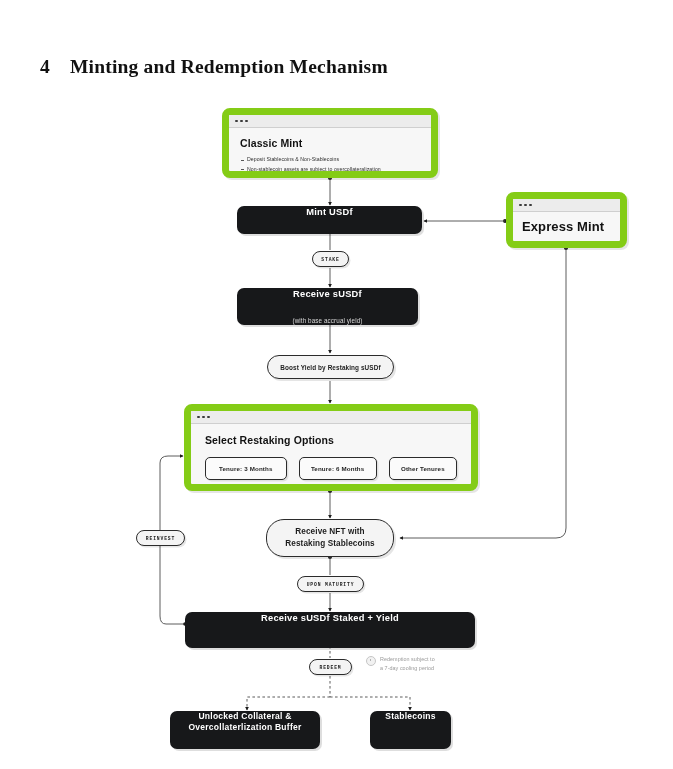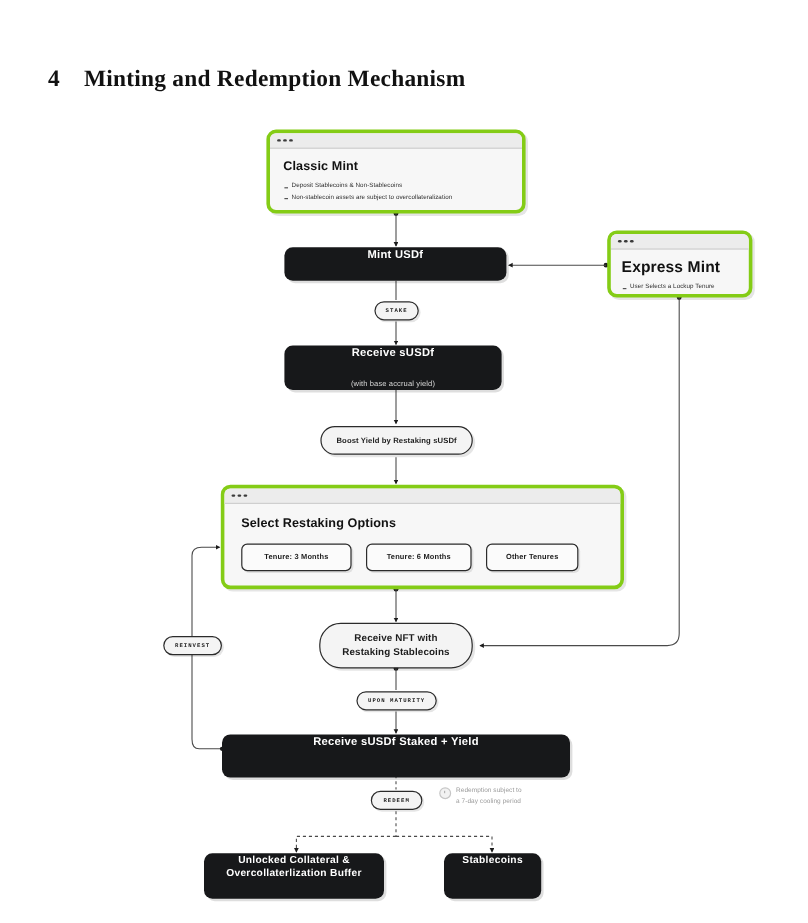--- a/index.html
+++ b/index.html
@@ -16,21 +16,21 @@
     letter-spacing:.2px;white-space:nowrap;margin-top:48px;
   }
   .paper-heading .num{margin-right:20px;}
 
   #canvas{position:absolute;left:0;top:0;width:673px;height:769px;}
   #svg-layer{position:absolute;left:0;top:0;width:673px;height:769px;}
 
   
   .win{
     position:absolute;background:#f7f7f7;
-    border:3px solid #84cc16;border-radius:8px;
+    border:7px solid #84cc16;border-radius:8px;
     box-shadow:2px 2px 0 rgba(0,0,0,.10);
     box-sizing:border-box;overflow:hidden;
   }
   .win-bar{
     height:12px;background:#ececec;border-bottom:1px solid #cfcfcf;
     display:flex;align-items:center;padding-left:6px;gap:2.5px;
   }
   .dot{width:2.6px;height:2.6px;border-radius:50%;background:#3b3b3b;display:block;}
   .win-body{padding:9px 11px 10px 11px;}
   .win-title{
@@ -196,21 +196,21 @@
 
   <div class="node-dark" style="left:237px;top:288px;width:181px;height:37px;gap:15px;">
     <span class="t1">Receive sUSDf</span>
     <span class="t2">(with base accrual yield)</span>
   </div>
 
   <div class="node-light" style="left:267px;top:355px;width:127px;height:24px;">
     <span class="t1">Boost Yield by Restaking sUSDf</span>
   </div>
 
-  <div class="win" style="left:184px;top:404px;width:336px;height:87px;">
+  <div class="win" style="left:184px;top:404px;width:294px;height:87px;">
     <div class="win-bar">
       <span class="dot"></span>
       <span class="dot"></span>
       <span class="dot"></span>
     </div>
     <div class="win-body" style="padding:10px 14px;">
       <div class="win-title" style="font-size:10.5px;margin-bottom:11px;">Select Restaking Options</div>
       <div class="chip-row">
         <div class="chip" style="width:92px;">
           <span>Tenure: 3 Months</span>

